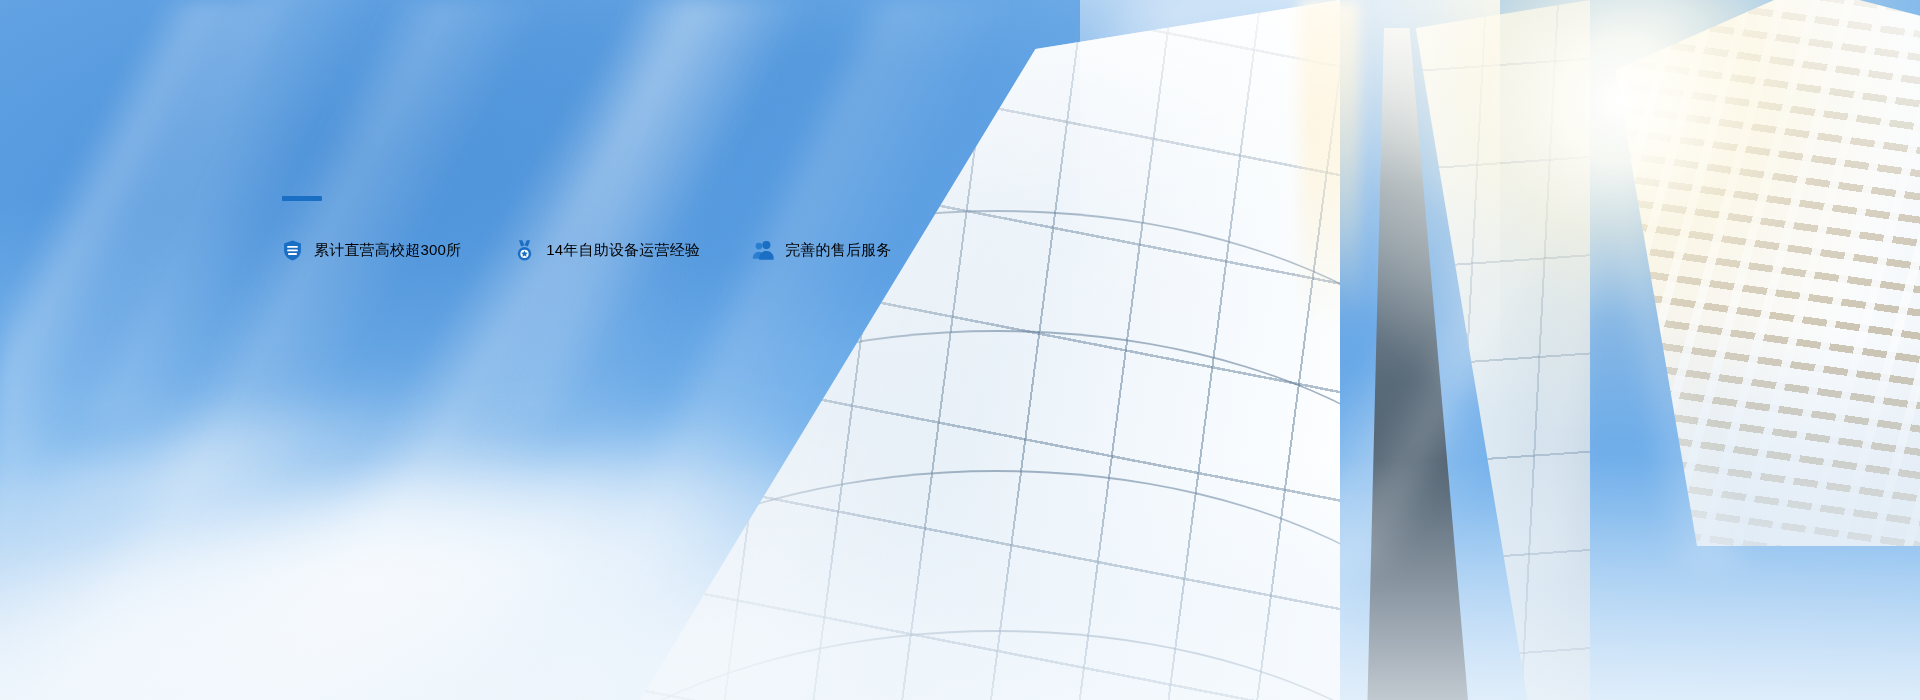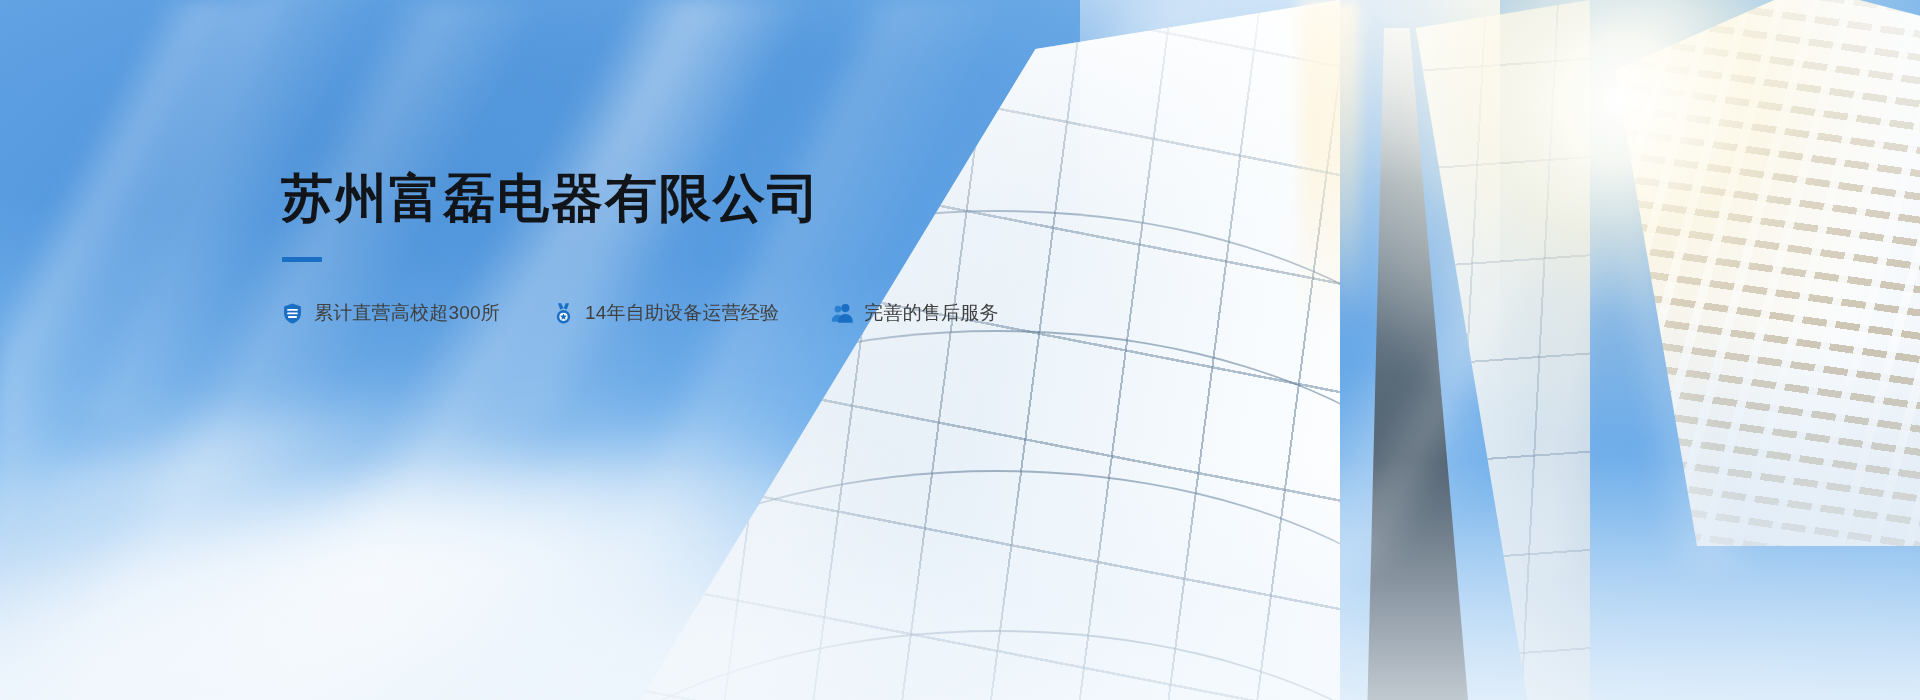--- a/index.html
+++ b/index.html
@@ -256,22 +256,22 @@
     gap:10px;
     white-space:nowrap;
   }
   .feature .ico{
     width:23px; height:23px;
     display:flex; align-items:center; justify-content:center;
     flex:0 0 auto;
   }
   .feature .ico svg{ width:23px; height:23px; display:block; }
   .feature .flabel{
-    font-size:19px;
-    color:#404040;
+    font-size:15px;
+    color:#000000;
     letter-spacing:.2px;
   }
 </style>
 </head>
 <body>
 
 <div class="banner">
 
   <div class="sky"></div>
   <div class="sky-deep"></div>
@@ -310,21 +310,20 @@
   </div>
 
   <div class="lowcloud-d"></div>
   <div class="lowcloud-c"></div>
   <div class="lowcloud-a"></div>
   <div class="lowcloud-b"></div>
   <div class="haze-bottom"></div>
 
   <div class="content">
 
-    <h1 class="hero-title">苏州富磊电器有限公司</h1>
 
 
     <div class="divider"></div>
 
     <div class="features">
 
       <div class="feature">
         <span class="ico">
           <svg viewBox="0 0 24 24" aria-hidden="true">
             <path d="M12 1.6 3.2 4.6v7.1c0 5.4 3.7 9.3 8.8 10.7 5.1-1.4 8.8-5.3 8.8-10.7V4.6L12 1.6z" fill="#1a6ec4"></path>

